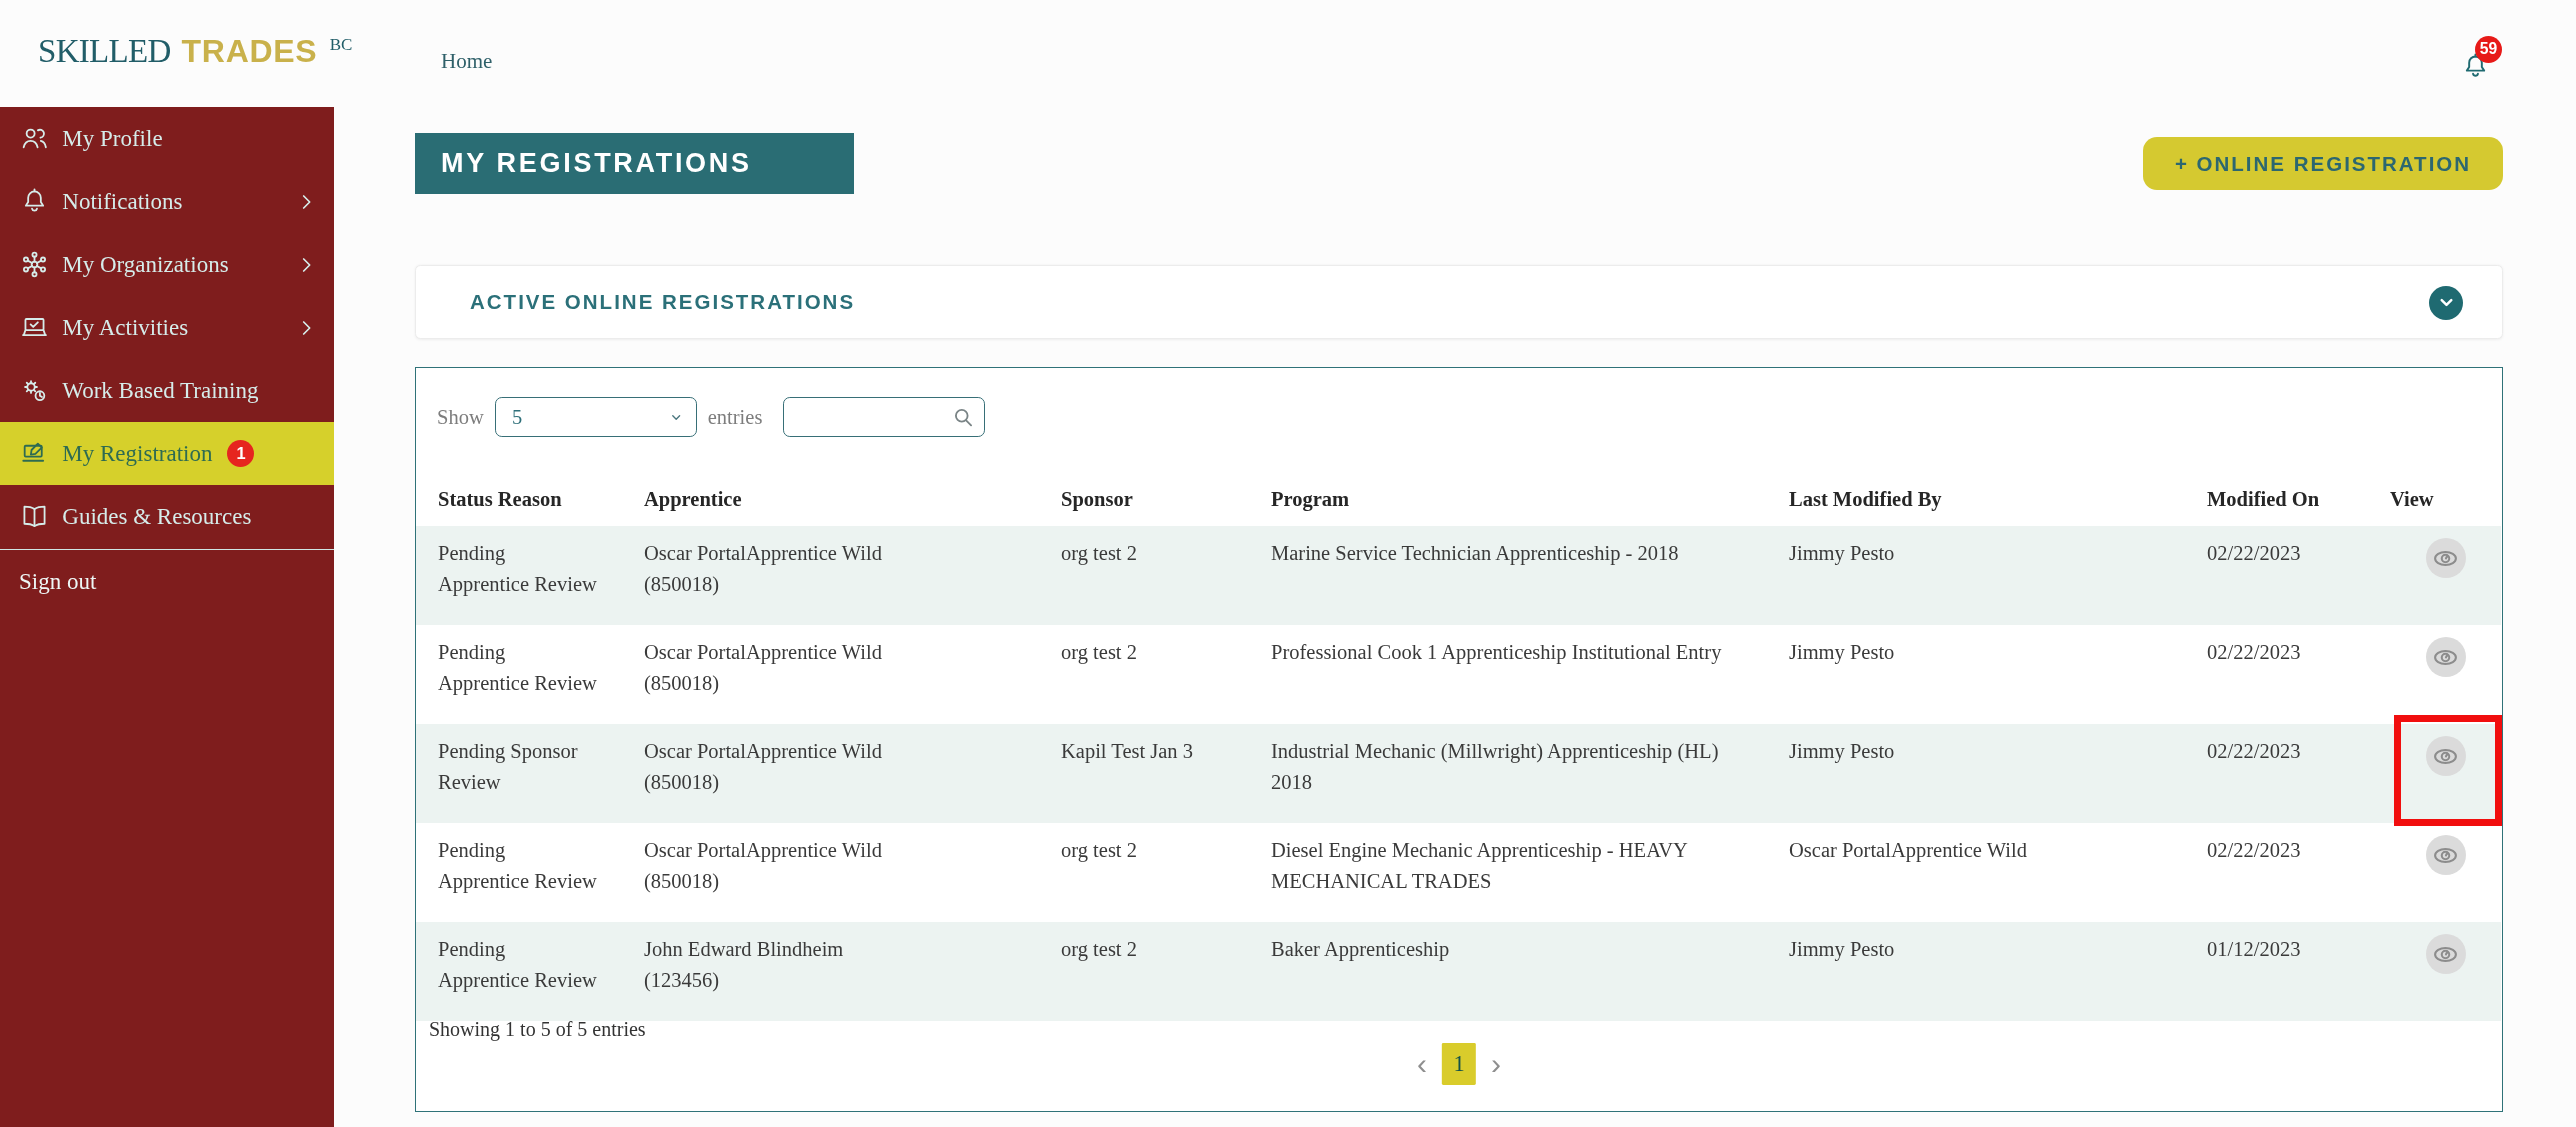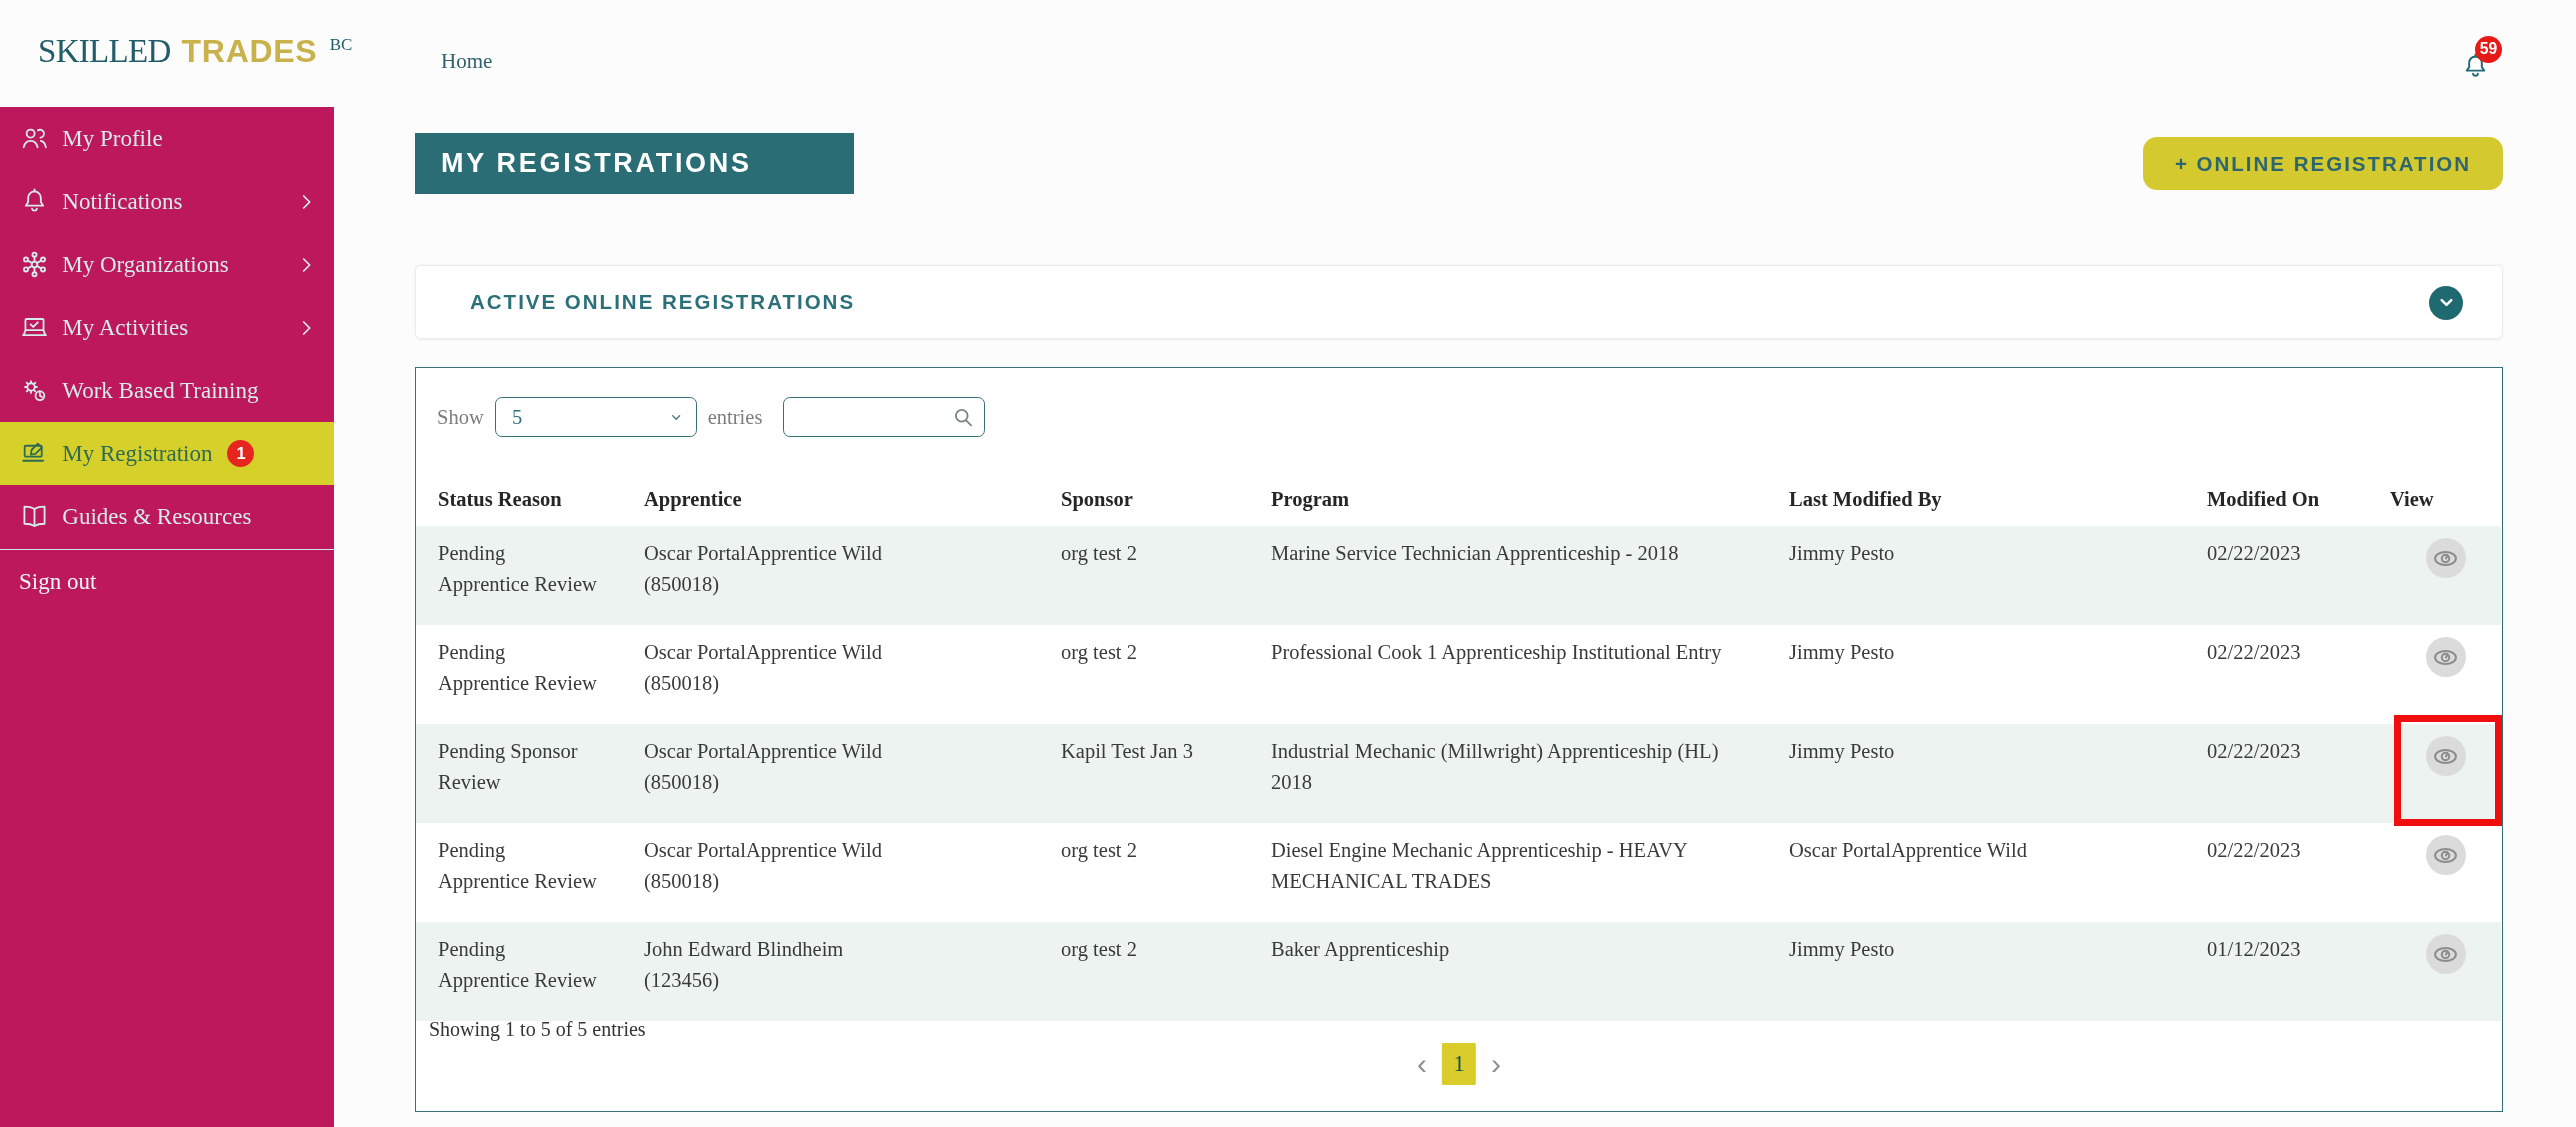--- a/index.html
+++ b/index.html
@@ -11,21 +11,21 @@
   .logo { position:absolute; left:38px; top:33px; height:46px; display:flex; align-items:baseline; cursor:pointer;gap:11px; }
   .logo .p1 { font-family:"Liberation Serif",serif; font-size:33px; color:#215d68; letter-spacing:-0.7px; }
   .logo .p2 { font-family:"Liberation Sans",sans-serif; font-weight:bold; font-size:32px; color:#c9b14b; letter-spacing:0.7px; }
   .logo .p3 { font-family:"Liberation Serif",serif; font-size:17px; color:#215d68; position:relative; top:-11.6px; margin-left:1.4px; }
   .breadcrumb { position:absolute; left:441px; top:49px; font-size:21px; color:#2f6069; cursor:pointer; }
   .bell-wrap { position:absolute; left:2456px; top:33px; width:68px; height:61px; cursor:pointer; }
   .bell-wrap svg { position:absolute; left:4.1px; top:18px; width:31px; height:31px; fill:none; stroke:#1f6a71; stroke-width:1.5; stroke-linecap:round; stroke-linejoin:round; }
   .bell-badge { position:absolute; left:19px; top:2.7px; width:27px; height:27px; border-radius:50%; background:#e71a18; color:#fff; font-family:"Liberation Sans",sans-serif; font-weight:bold; font-size:15.7px; display:flex; align-items:center; justify-content:center; }
 
   
-  .sidebar { position:absolute; left:0; top:107px; width:334px; height:1020px; background:#be185d; }
+  .sidebar { position:absolute; left:0; top:107px; width:334px; height:1020px; background:#7f1d1d; }
   .side-item { position:relative; height:63px; display:flex; align-items:center; padding-left:19px; color:#d6ecea; cursor:pointer; }
   .side-icon { width:31px; height:31px; margin-right:12.3px; flex:none; }
   .side-icon svg { width:31px; height:31px; fill:none; stroke:currentColor; stroke-width:1.4; stroke-linecap:round; stroke-linejoin:round; }
   .side-label { font-size:23px; }
   .side-badge { margin-left:15px; width:27px; height:27px; border-radius:50%; background:#e6251f; color:#fff; font-family:"Liberation Sans",sans-serif; font-weight:bold; font-size:16.4px; display:flex; align-items:center; justify-content:center; }
   .side-chev { position:absolute; right:18px; top:50%; transform:translateY(-50%); width:20.5px; height:20.5px; }
   .side-chev svg { width:20.5px; height:20.5px; fill:none; stroke:#d6ecea; stroke-width:2; stroke-linecap:round; stroke-linejoin:round; }
   .side-item.active { background:#d6d02b; color:#2e6b52; }
   .side-item.active .side-label { color:#2e6b52; }
   .side-divider { height:0; border-top:1.4px solid #cfe6e4; margin:0.7px 0; }

